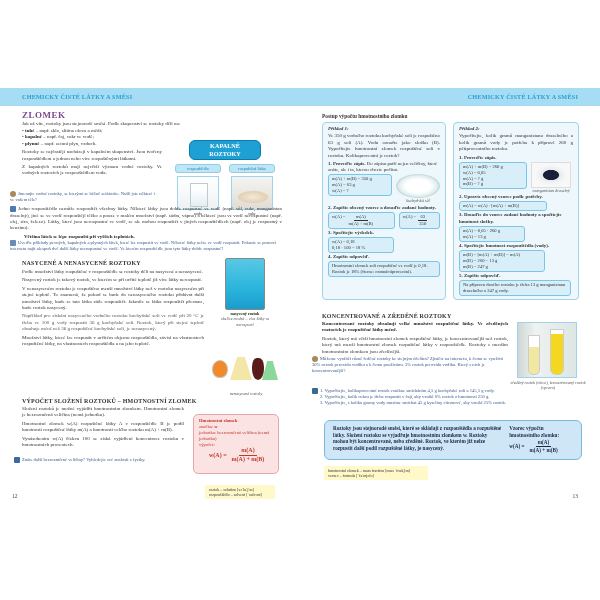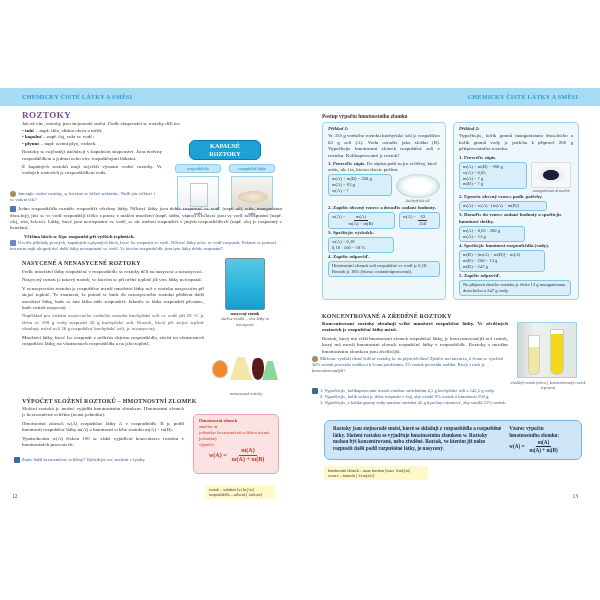--- a/index.html
+++ b/index.html
@@ -46,21 +46,21 @@
 </style>
 </head>
 <body>
 
 <div class="spread">
 
   <div class="page left">
     <div class="band"></div>
     <div class="band-title">CHEMICKY ČISTÉ LÁTKY A SMĚSI</div>
 
-    <h2 class="title abs" style="left:22px; top:22px;">ROZTOKY</h2>
+    <h2 class="title abs" style="left:22px; top:22px;">ZLOMEK</h2>
 
     <div class="abs" style="left:22px; top:33px; width:260px;">
       <p>Jak už víte, roztoky jsou stejnorodé směsi. Podle skupenství se roztoky dělí na:</p>
     </div>
     <div class="abs" style="left:22px; top:40px; width:140px;">
       <div>• <b>tuhé</b><span> – např. sklo, slitina olova a mědi;</span></div>
       <div>• <b>kapalné</b><span> – např. čaj, cukr ve vodě;</span></div>
       <div>• <b>plynné</b><span> – např. zemní plyn, vzduch.</span></div>
       <p style="margin-top:2px;">Roztoky se nejčastěji nacházejí v kapalném skupenství. Jsou tvořeny rozpouštědlem a jednou nebo více rozpuštěnými látkami.</p>
       <p>Z kapalných roztoků mají největší význam vodné roztoky. Ve vodných roztocích je rozpouštědlem voda.</p>

